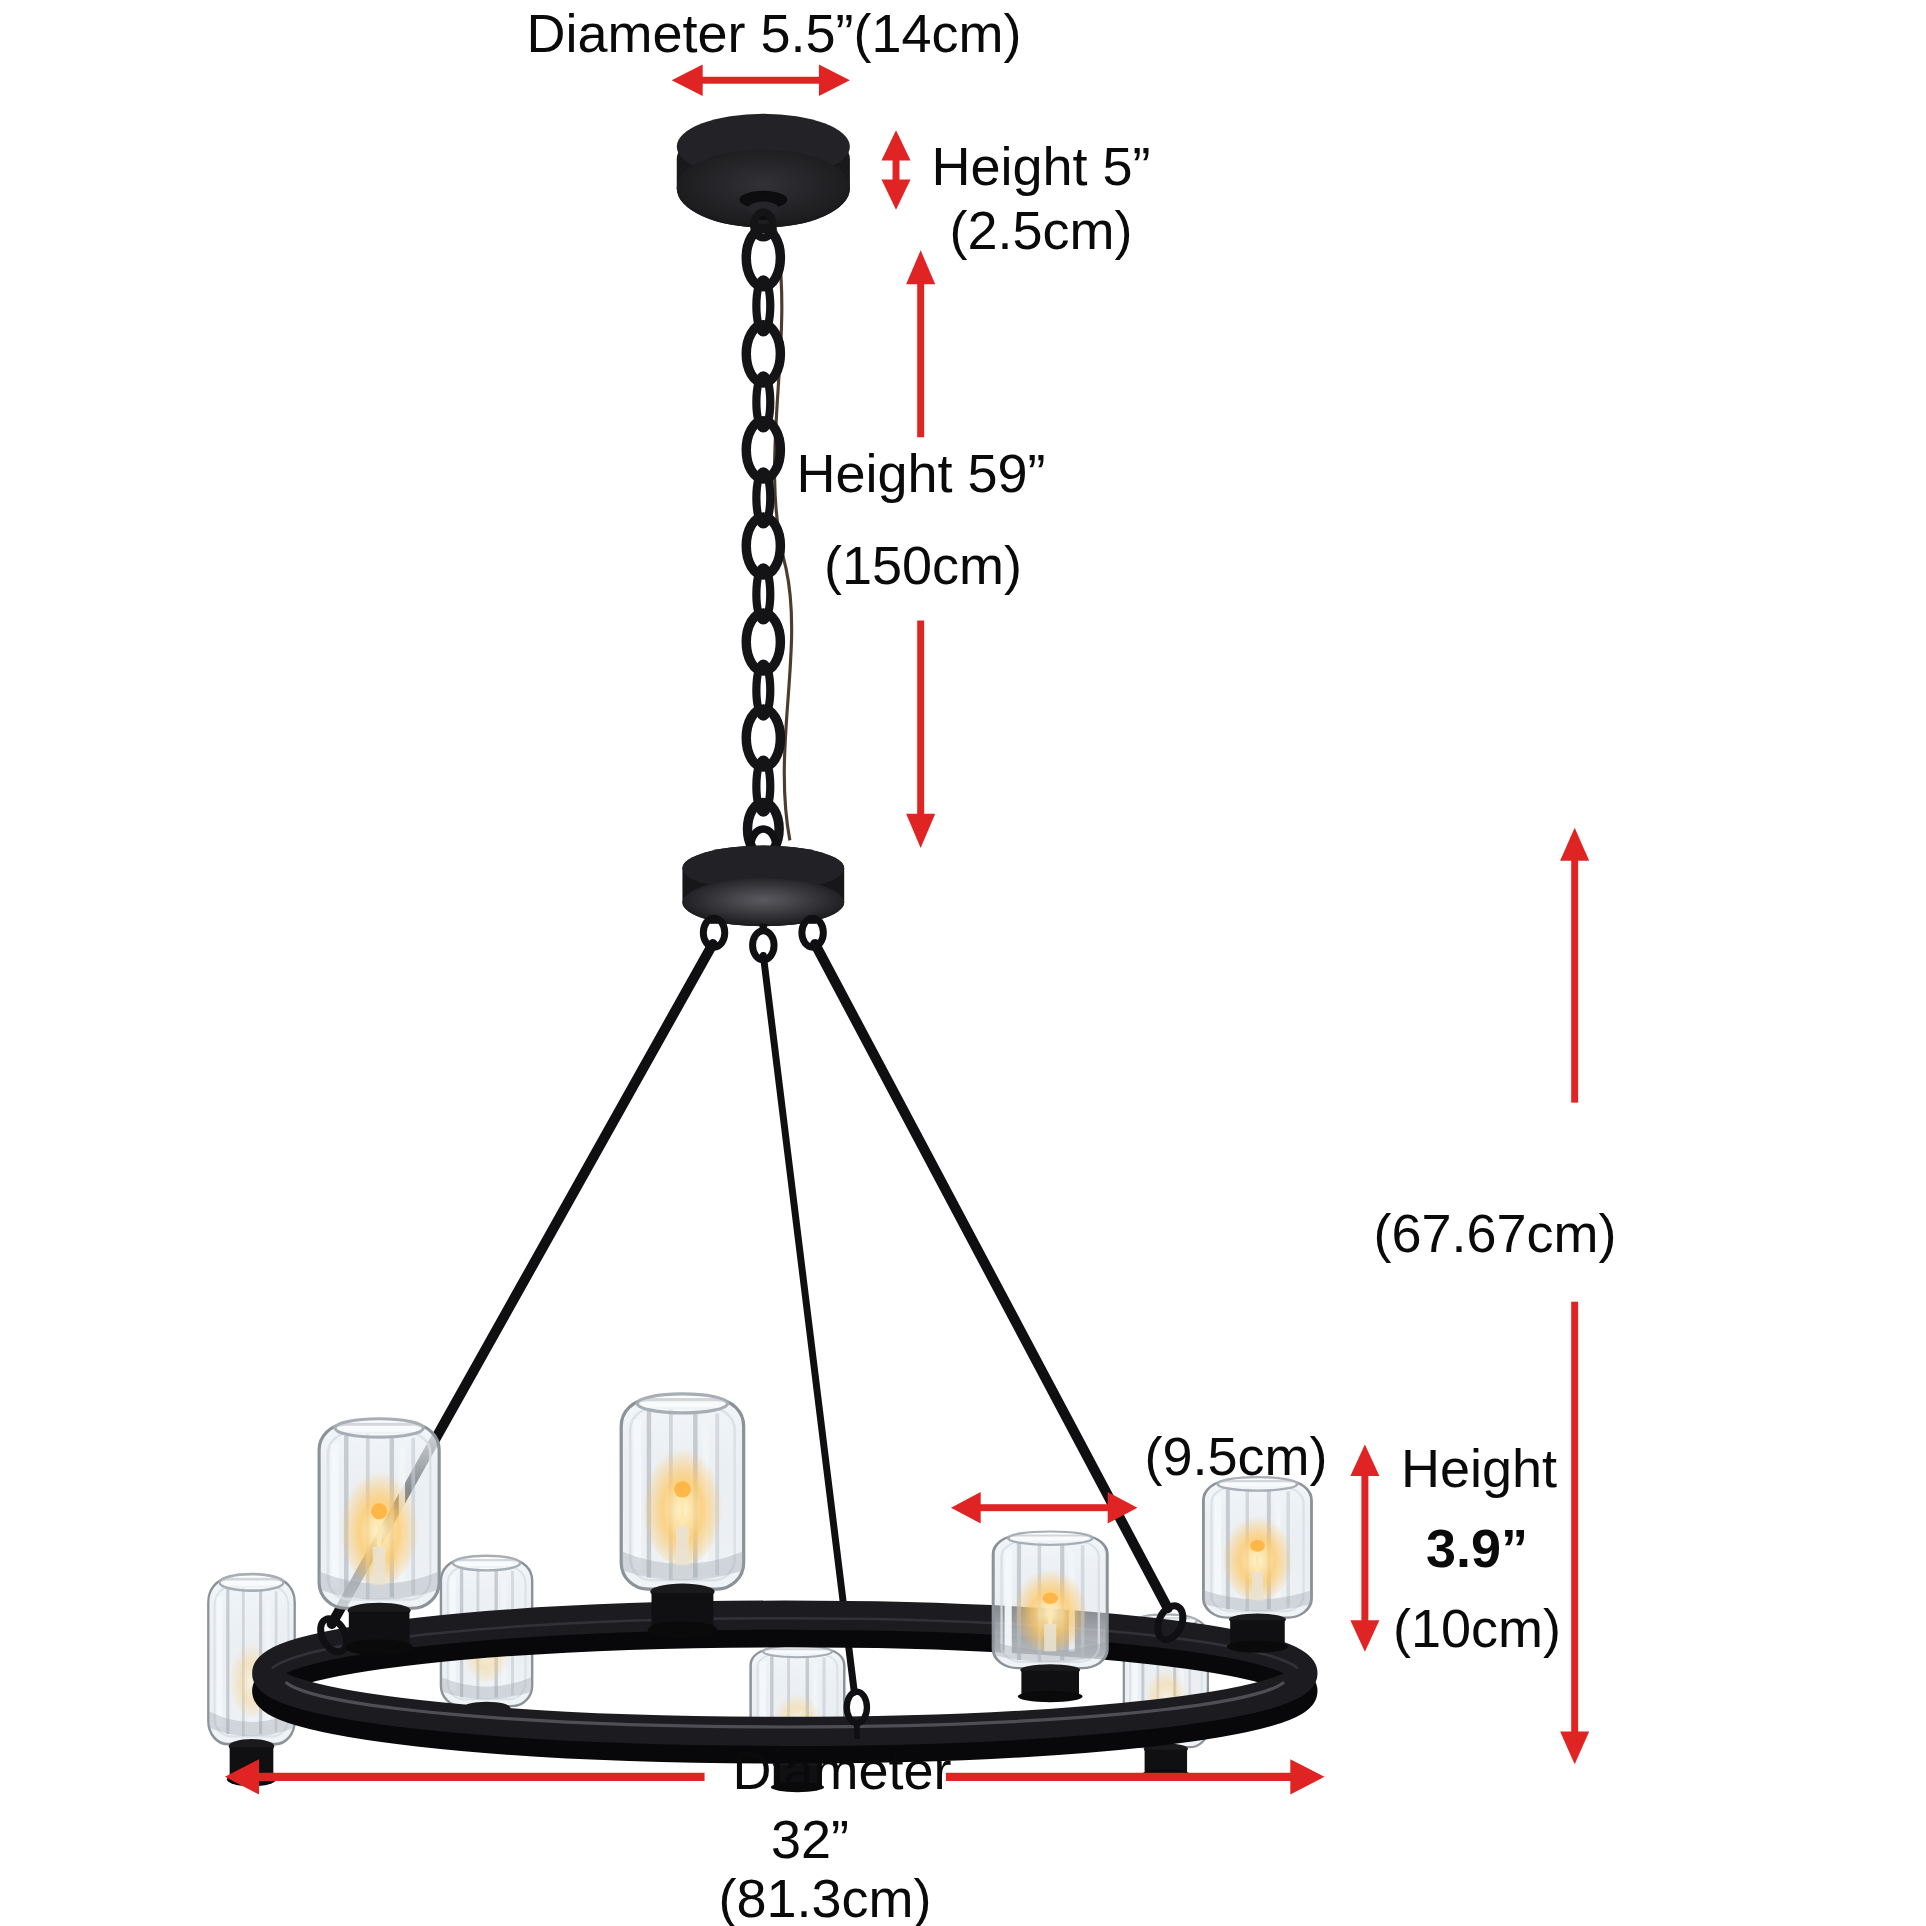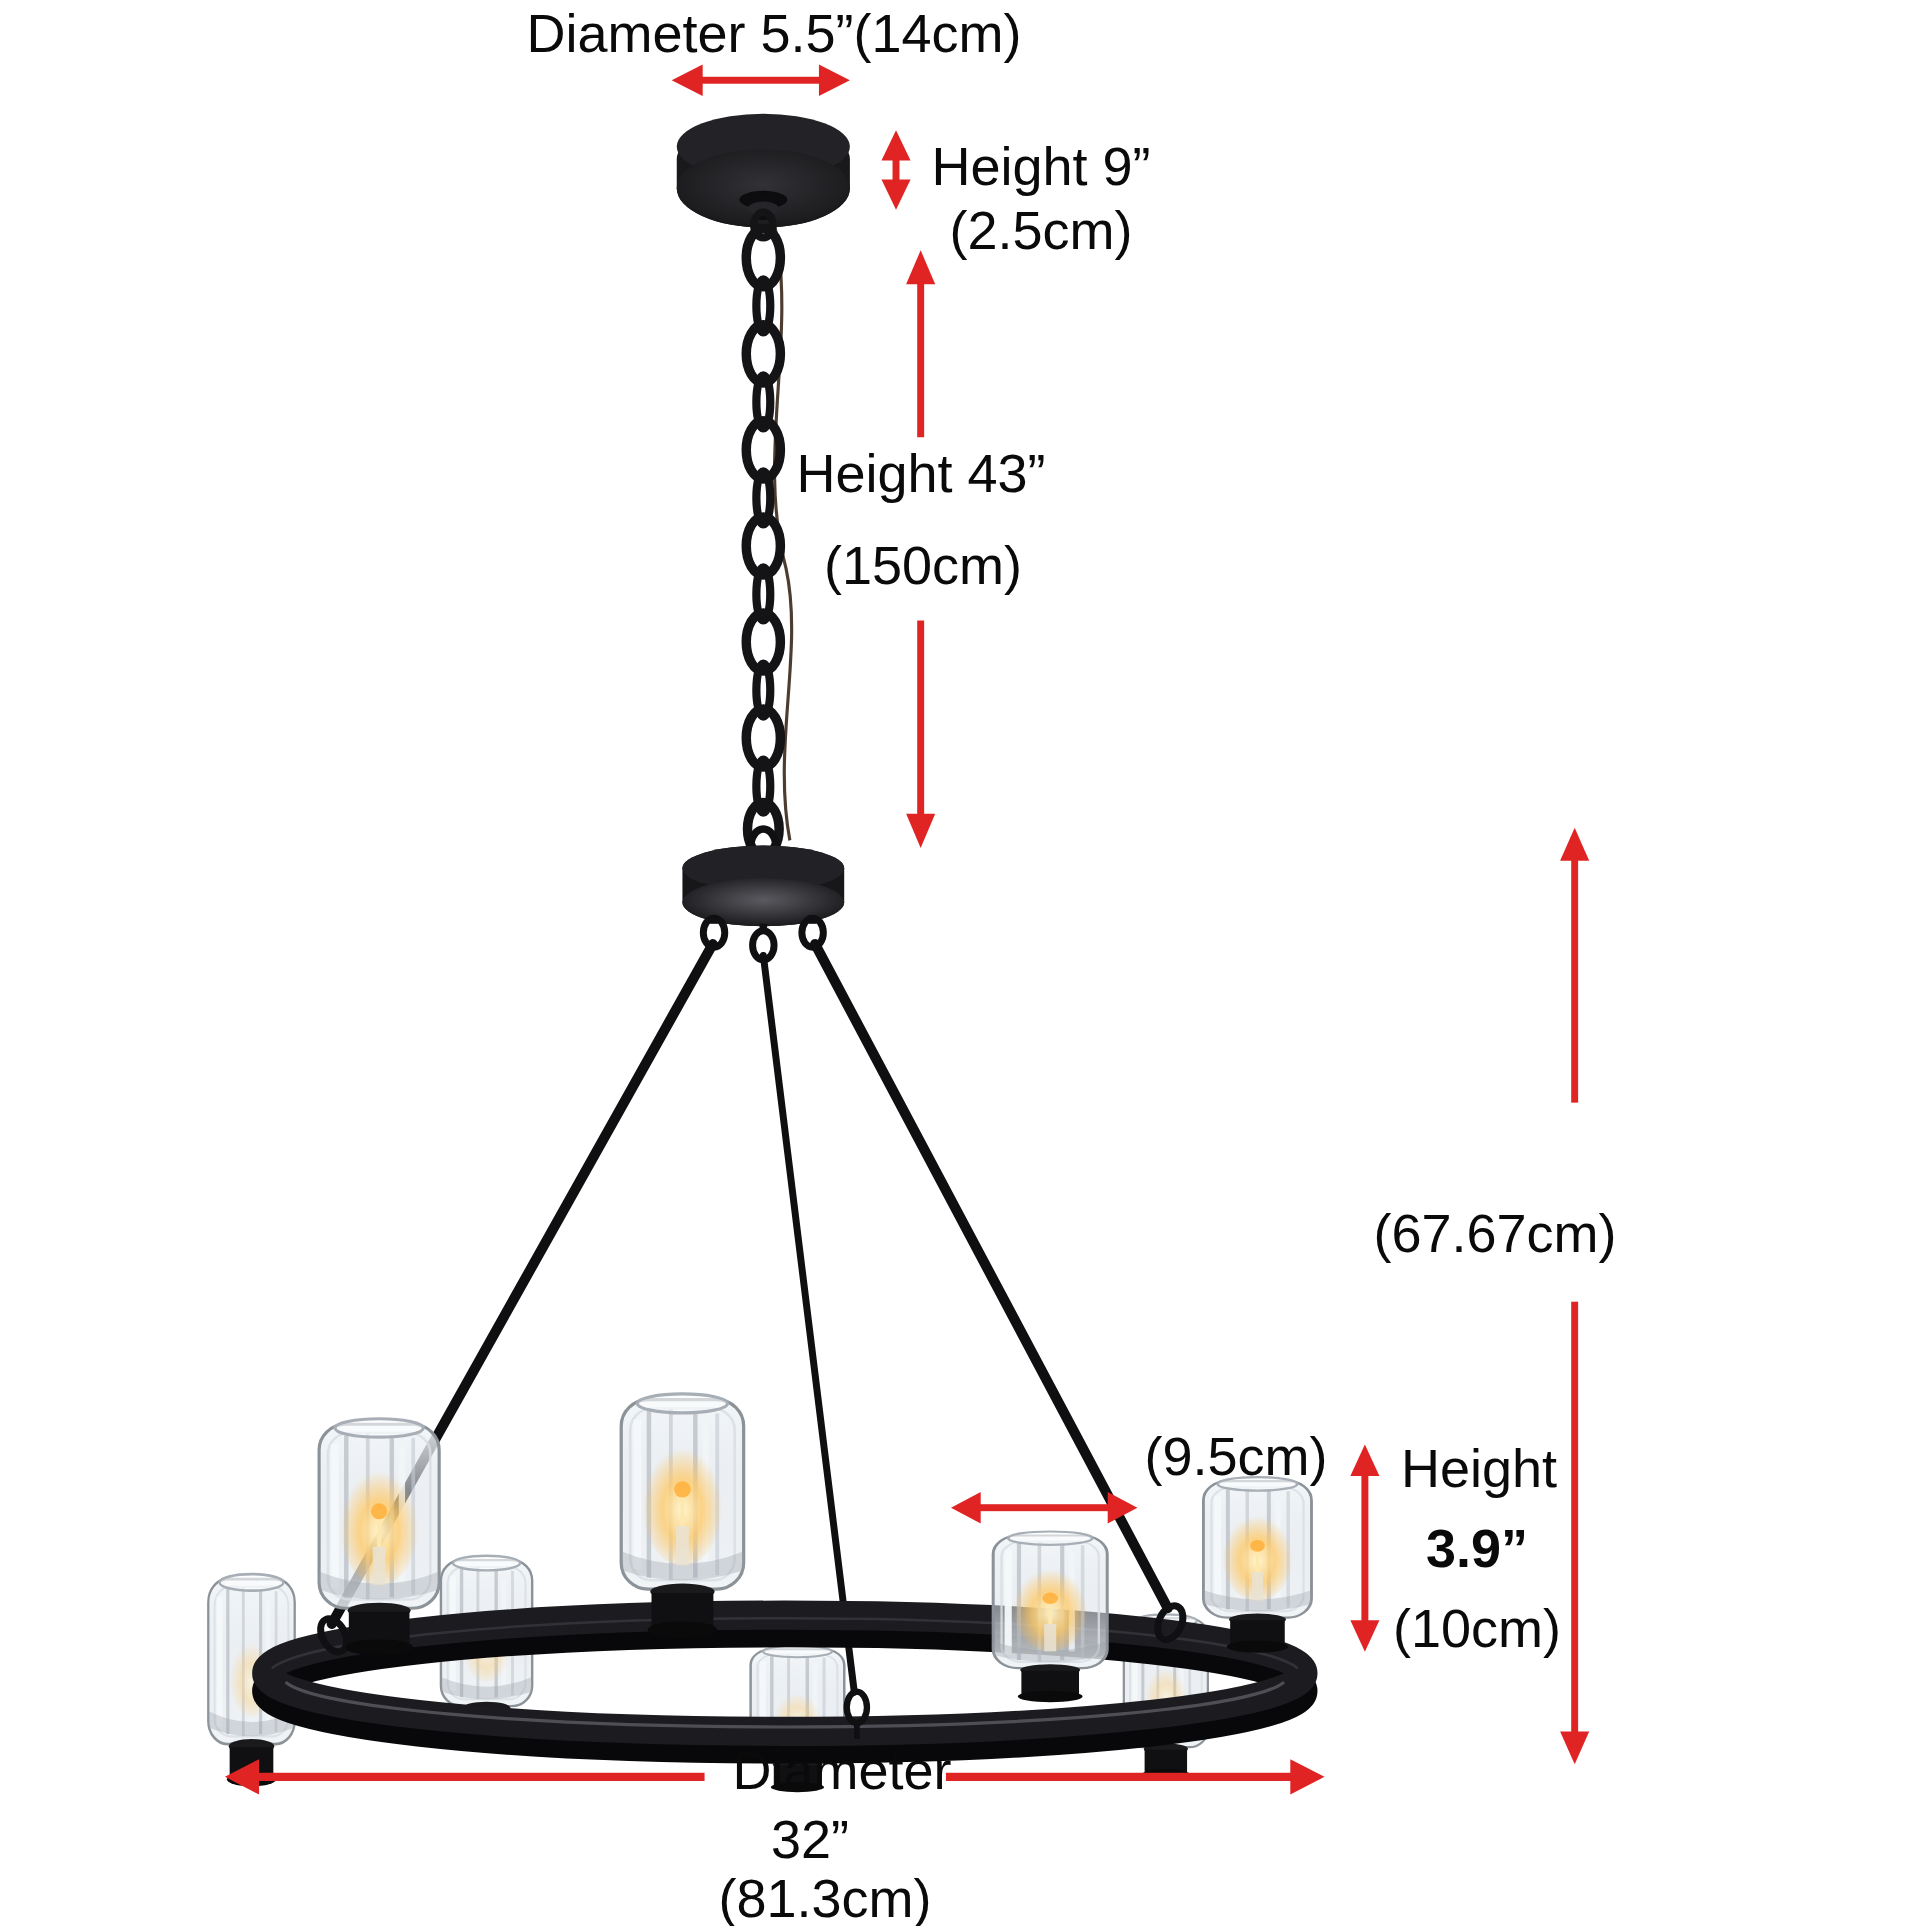--- a/index.html
+++ b/index.html
@@ -201,24 +201,24 @@
         <rect x="406" y="2805.5" width="709" height="13"></rect>
         <polygon points="356,2812 410,2784 410,2840"></polygon>
         <rect x="1497" y="2805.5" width="549" height="13"></rect>
         <polygon points="2096,2812 2042,2784 2042,2840"></polygon>
       </g>
     </g>
   </svg>
 
   <div class="dim-label" style="left:774px; top:6.3px;">Diameter 5.5”(14cm)</div>
 
-  <div class="dim-label" style="left:1041px; top:139px;">Height 9”</div>
+  <div class="dim-label" style="left:1041px; top:139px;">Height 5”</div>
   <div class="dim-label" style="left:1041px; top:203px;">(2.5cm)</div>
 
-  <div class="dim-label" style="left:921px; top:446px;">Height 43”</div>
+  <div class="dim-label" style="left:921px; top:446px;">Height 59”</div>
   <div class="dim-label" style="left:923px; top:538px;">(150cm)</div>
 
   <div class="dim-label" style="left:1495px; top:1206px;">(67.67cm)</div>
 
   <div class="dim-label" style="left:1236px; top:1429px;">(9.5cm)</div>
 
   <div class="dim-label" style="left:1479px; top:1441px;">Height</div>
   <div class="dim-label" style="left:1477px; top:1521px;font-weight:bold;">3.9”</div>
   <div class="dim-label" style="left:1477px; top:1601px;">(10cm)</div>
 

